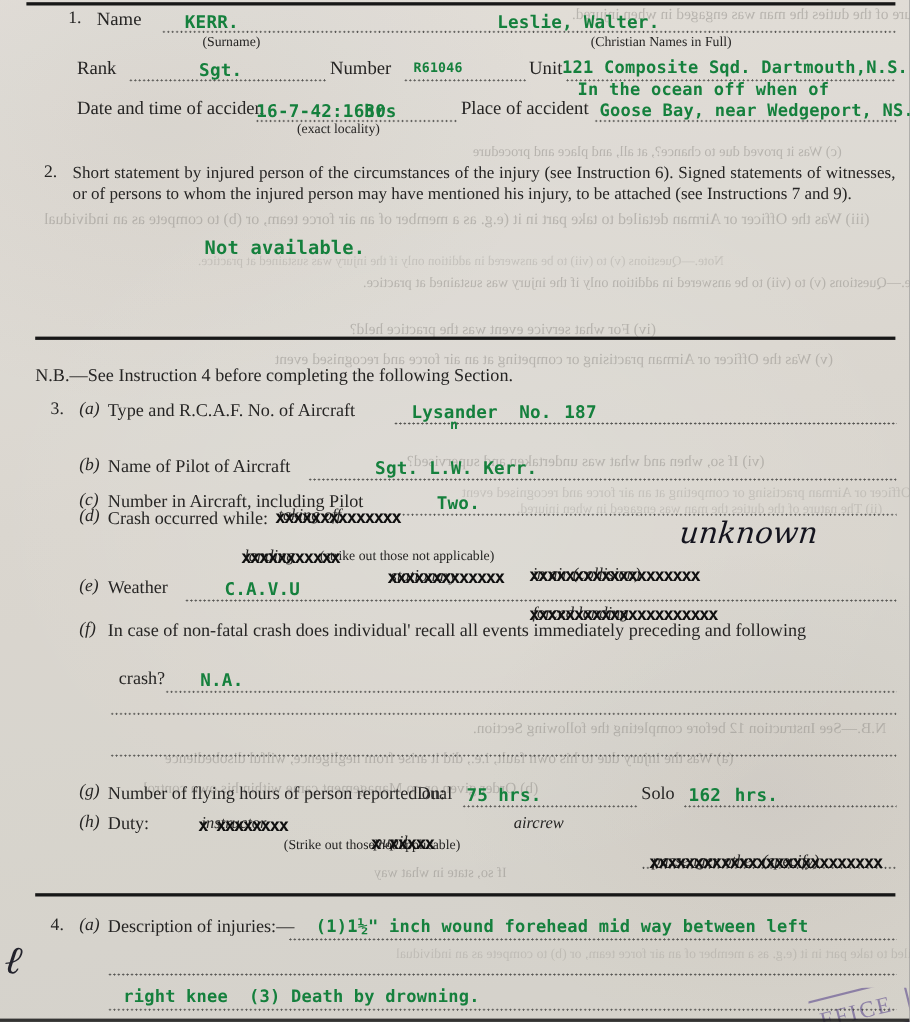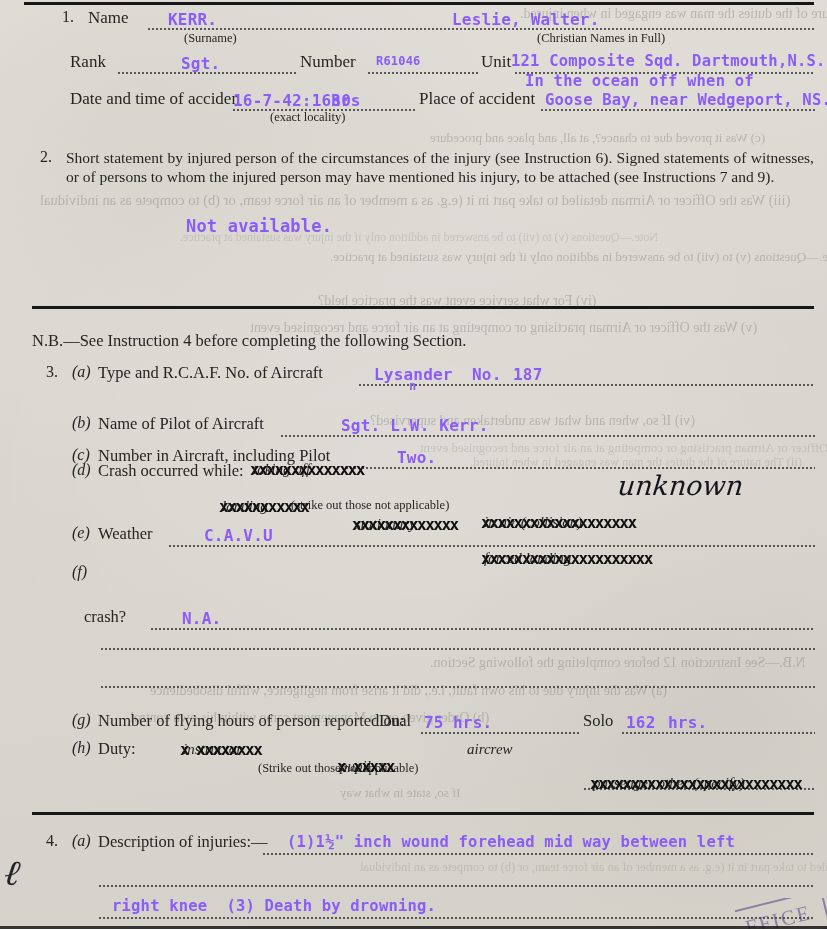--- a/index.html
+++ b/index.html
@@ -61,21 +61,21 @@
     opacity:.82;
   }
   
   .rule{position:absolute;background:#171717;}
 
   
   .tw{
     position:absolute;
     font-family:"DejaVu Sans Mono", monospace;
     font-weight:bold;
-    color:#8b5cf6;
+    color:#15803d;
     white-space:pre;
     letter-spacing:.2px;
   }
 
   
   .opt{
     position:absolute;font-family:"Liberation Serif", serif;font-style:italic;
     color:#262524;white-space:nowrap;
   }
   .struck{position:relative;}
@@ -185,21 +185,22 @@
 
     <div class="pr it" style="left:72px;top:461px;font-size:16px;">(d)</div>
     <div class="pr" style="left:98px;top:461px;font-size:16.5px;">Crash occurred while:</div>
     <div class="pr sm" style="left:291px;top:498px;font-size:12.5px;">(strike out those not applicable)</div>
 
     <div class="pr it" style="left:72px;top:524px;font-size:16px;">(e)</div>
     <div class="pr" style="left:98px;top:524px;font-size:16.5px;">Weather</div>
     <div class="dots" style="left:168px;top:545px;width:647px;"></div>
 
     <div class="pr it" style="left:72px;top:563px;font-size:16px;">(f)</div>
-    <div class="pr" style="left:84px;top:607px;font-size:16.5px;">crash?</div>
+    <div class="pr" style="left:98px;top:563px;font-size:16.5px;">In case of non-fatal crash does individual' recall all events immediately preceding and following</div>
+    <div class="pr" style="left:108px;top:607px;font-size:16.5px;">crash?</div>
     <div class="dots" style="left:150px;top:628px;width:665px;"></div>
     <div class="dots" style="left:100px;top:648px;width:715px;"></div>
     <div class="dots" style="left:100px;top:686px;width:715px;"></div>
 
     <div class="pr it" style="left:72px;top:711px;font-size:16px;">(g)</div>
     <div class="pr" style="left:98px;top:711px;font-size:16.5px;">Number of flying hours of person reported on:</div>
     <div class="pr" style="left:379px;top:711px;font-size:16.5px;">Dual</div>
     <div class="dots" style="left:420px;top:732px;width:160px;"></div>
     <div class="pr" style="left:583px;top:711px;font-size:16.5px;">Solo</div>
     <div class="dots" style="left:621px;top:732px;width:194px;"></div>

